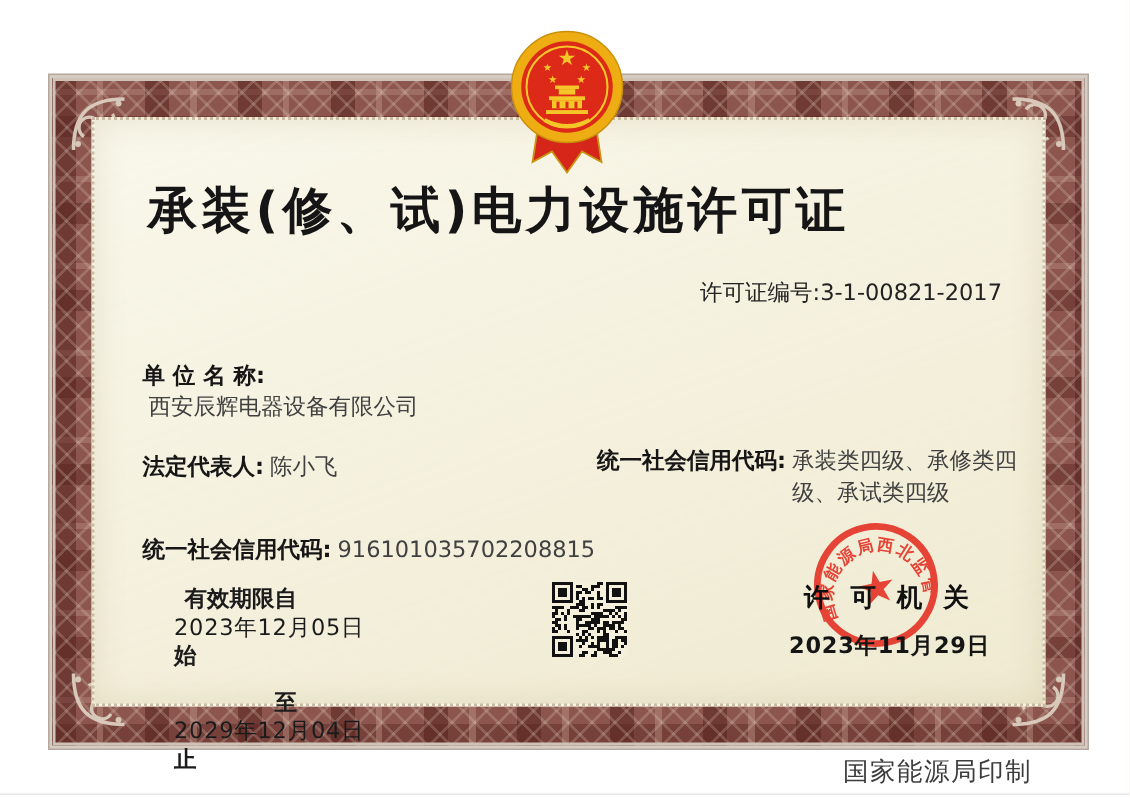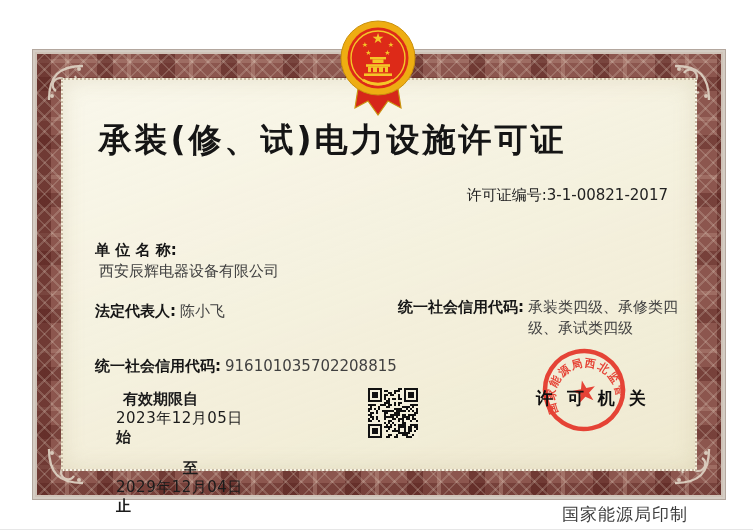--- a/index.html
+++ b/index.html
@@ -407,16 +407,17 @@
       <path id="sealArc" d="M 14 62 A 31 31 0 1 1 72 62" fill="none"></path>
     </defs>
     <circle cx="43" cy="43" r="39" fill="none" stroke="#e5372a" stroke-width="4.5"></circle>
     <text font-size="11" fill="#e5372a" font-weight="bold" letter-spacing="1.5">
       <textPath href="#sealArc" startOffset="2%">国家能源局西北监管局</textPath>
     </text>
     <text x="43" y="55" font-size="30" fill="#e5372a" text-anchor="middle">★</text>
   </svg>
 
   <div class="authority-label">许 可 机 关</div>
+  <div class="authority-date">2023年11月29日</div>
 
   <div class="printed-by">国家能源局印制</div>
   <div class="bottom-line"></div>
 </div>
 
 </body></html>

